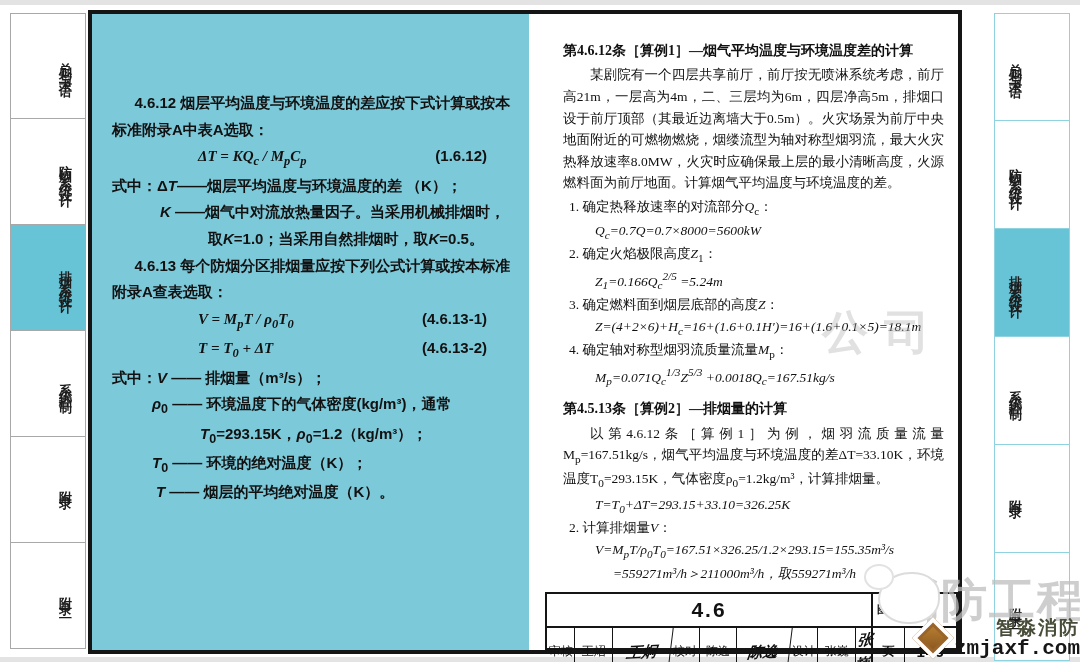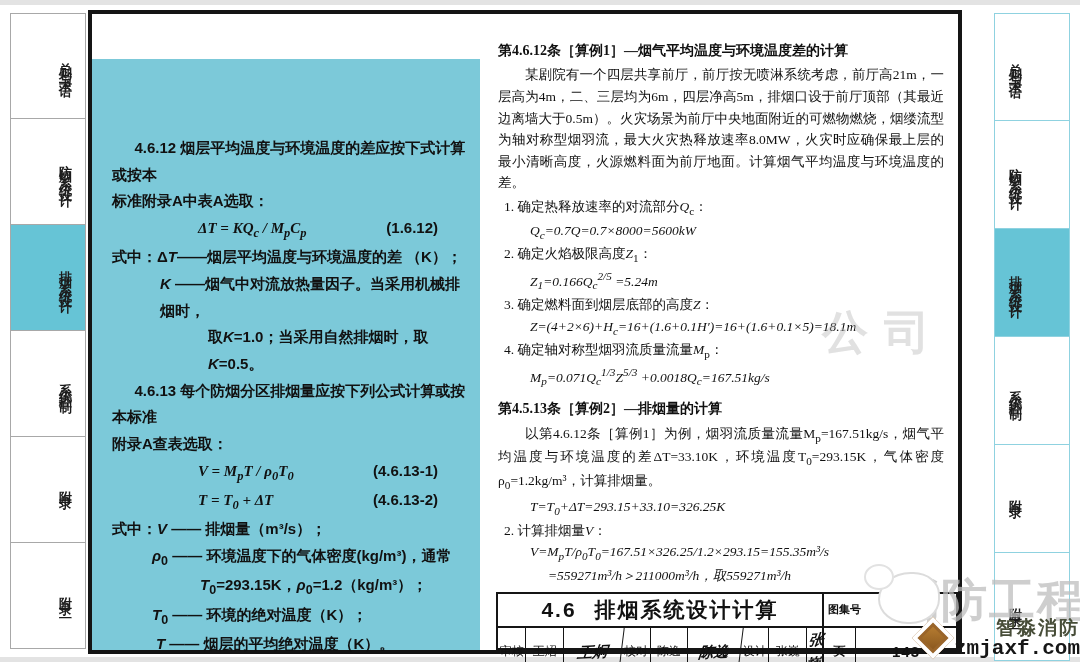--- a/index.html
+++ b/index.html
@@ -16,23 +16,23 @@
   .tabs.left .tab:first-child{border-top:1px solid #a8a8a8;}
   .tabs.right .tab{height:108px;border:1px solid #8fd2e0;border-top:none;justify-content:flex-start;padding-left:11px;}
   .tabs.right .tab:first-child{border-top:1px solid #8fd2e0;}
   .tab.active{background:#66c4d6;}
   .tab span{writing-mode:vertical-rl;text-orientation:upright;font-size:13px;font-weight:700;
     letter-spacing:6px;color:#1c1c1c;}
 
   
   .panel{position:absolute;left:88px;top:10px;width:866px;height:636px;border:4px solid #151515;
     display:flex;background:#fff;}
-  .col-left{width:388px;background:#7cc9d9;box-sizing:border-box;padding:76px 14px 0 20px;
-    font-size:15px;font-weight:700;line-height:1.78;margin-top:45px;}
-  .col-right{flex:1;position:relative;background:#fff;box-sizing:border-box;padding:26px 14px 0 18px;
+  .col-left{width:437px;background:#7cc9d9;box-sizing:border-box;padding:76px 14px 0 20px;
+    font-size:15px;font-weight:700;line-height:1.78;}
+  .col-right{flex:1;position:relative;background:#fff;box-sizing:border-box;padding:26px 14px 0 34px;
     font-size:13.5px;line-height:1.6;font-family:"Liberation Serif","DejaVu Serif",serif;}
 
   .ind{ text-indent:1.5em; }
   .frow{display:flex;justify-content:space-between;padding-left:86px;padding-right:28px;}
   .fx{font-family:"Liberation Serif","DejaVu Serif",serif;font-style:italic;font-weight:700;}
   .fno{font-style:normal;font-weight:700;}
   .pl48{padding-left:48px;} .pl96{padding-left:96px;} .pl40{padding-left:40px;} .pl88{padding-left:88px;} .pl44{padding-left:44px;}
 
   .ex-title{font-weight:700;font-size:14px;margin-bottom:2px;}
   .ex-para{text-indent:2em;text-align:justify;margin-bottom:2px;}
@@ -181,21 +181,20 @@
     </div>
     <div class="step">
       <div>2.  计算排烟量<i>V</i>：</div>
       <div class="sf">V=M<sub>p</sub>T/ρ<sub>0</sub>T<sub>0</sub>=167.51×326.25/1.2×293.15=155.35m³/s</div>
       <div class="sf2">=559271m³/h＞211000m³/h，取559271m³/h</div>
     </div>
 
     <div class="tblock">
       <div class="tb-title">
         <span>4.6</span>
-        <span>排烟系统设计计算</span>
       </div>
       <div class="tb-atlas">
         <span>图集号</span>
       </div>
       <div class="tb-names">
         <div class="c" style="width:30px">审核</div>
         <div class="c" style="width:40px">王炤</div>
         <div class="c sig" style="width:62px">王炯</div>
         <div class="c" style="width:30px">校对</div>
         <div class="c" style="width:40px">陈逸</div>

